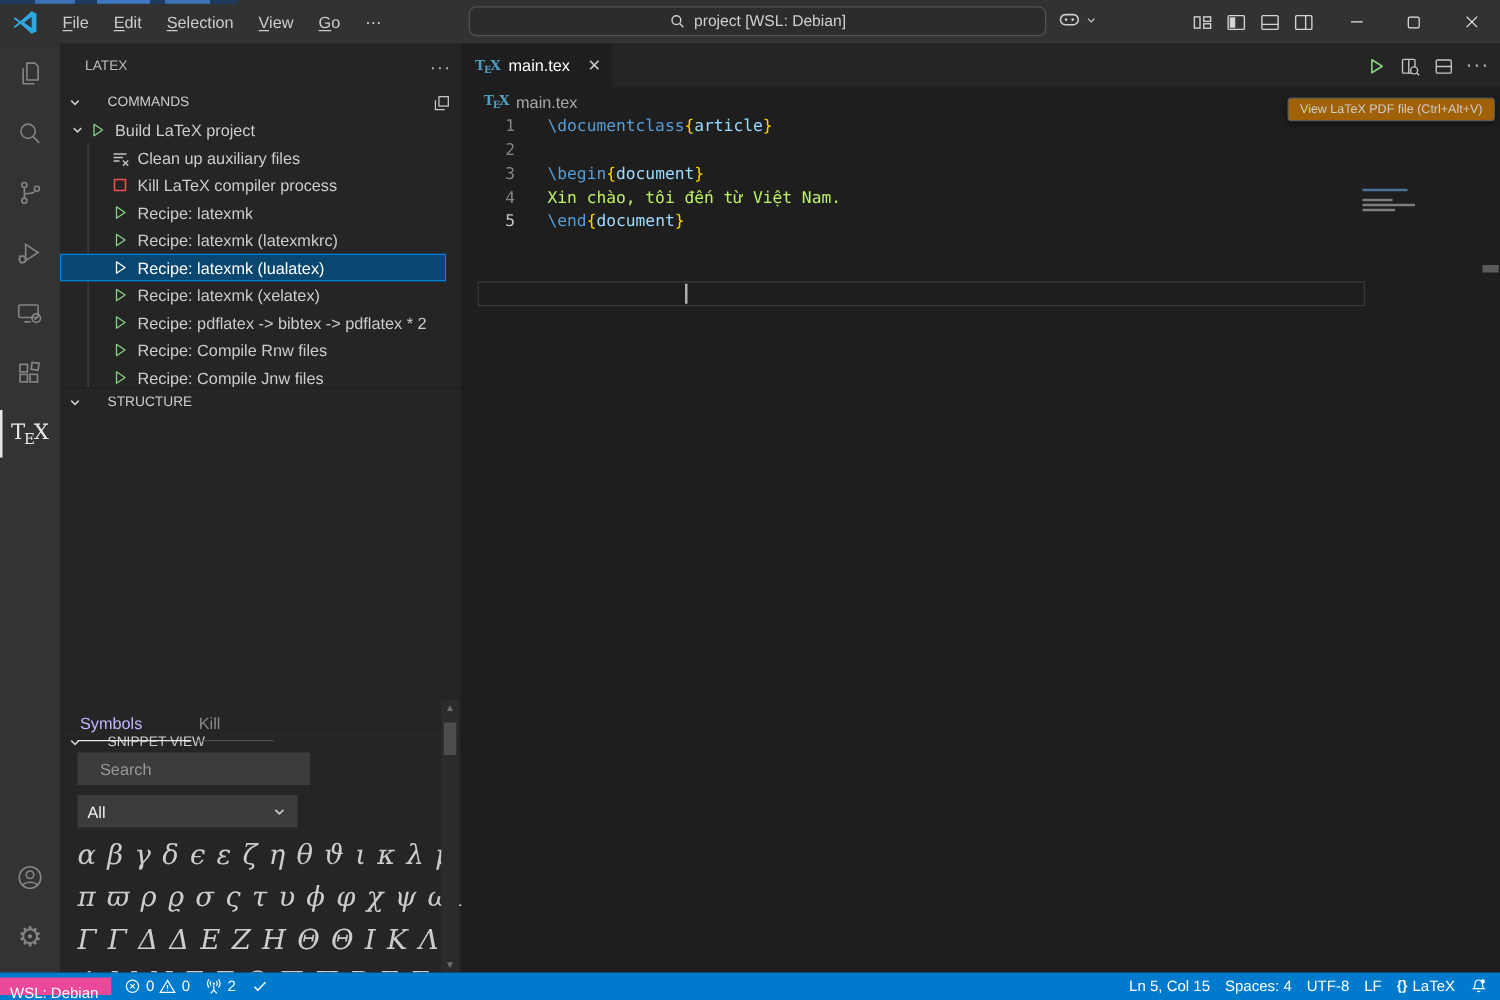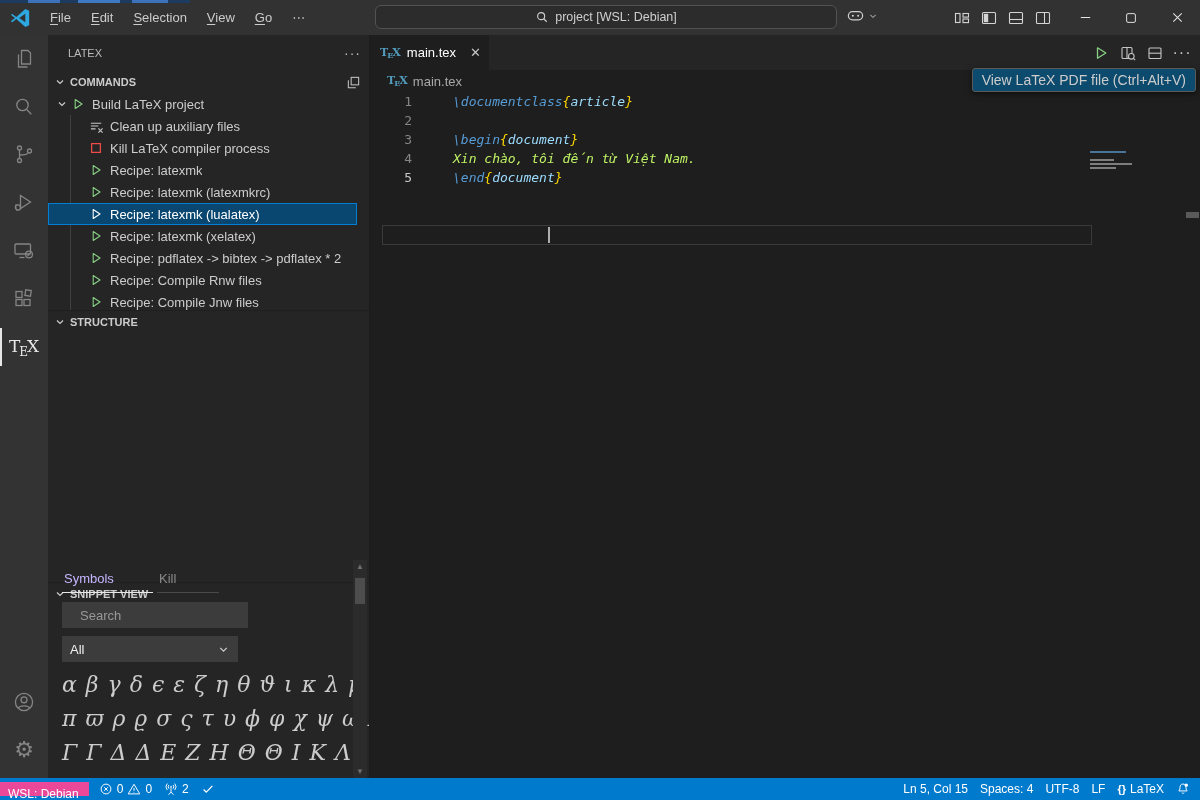--- a/index.html
+++ b/index.html
@@ -43,22 +43,22 @@
   .tex-logo { font-family:"DejaVu Serif", serif; font-size:17px; letter-spacing:0; }
   .tex-logo sub { font-size:12px; vertical-align:-4px; margin:0 -1px; }
   .gear-glyph { font-size:22px; line-height:1; }
 
   
   .sidebar { width:322px; background:#252526; flex:none; position:relative; overflow:hidden;
              border-right:1px solid #1b1b1c; font-size:13px; }
   .sb-title { height:36px; display:flex; align-items:center; padding:0 8px 0 20px;
               font-size:11px; color:#bbbbbb; }
   .sb-title .grow { flex:1; }
-  .sect-header { height:22px; display:flex; align-items:center; gap:2px; padding:0 8px 0 4px;
-                 font-size:11px; font-weight:bold; color:#cccccc; border-top:1px solid #1f1f20; }
+  .sect-header { height:22px; display:flex; align-items:center; gap:18px; padding:0 8px 0 4px;
+                 font-size:11px; font-weight:normal; color:#cccccc; border-top:1px solid #1f1f20; }
   .sect-header svg.chev { width:16px; height:16px; flex:none; }
   .sect-header .grow { flex:1; }
   .commands-body { position:absolute; top:58px; left:0; right:12px; height:217px; overflow:hidden; }
   .indent-guide { position:absolute; left:22px; top:22px; bottom:-3px; width:1px; background:#404041; }
   .tree-row { height:22px; display:flex; align-items:center; color:#cccccc; position:relative; }
   .tree-row .chev { width:16px; height:16px; margin-left:6px; flex:none; }
   .tree-row .icon { width:16px; height:16px; margin-right:6px; flex:none; display:flex; align-items:center; justify-content:center; }
   .tree-row.child { padding-left:40px; }
   .tree-row.root  { padding-left:0; }
   .tree-row .lbl { white-space:nowrap; overflow:hidden; }
@@ -94,34 +94,34 @@
   .tab .tex-mini sub, .crumb .tex-mini sub { font-size:8px; vertical-align:-2px; margin:0 -1px; }
   .tab .close { margin-left:auto; color:#c5c5c5; font-size:13px; }
   .editor-actions { position:absolute; right:8px; top:0; height:35px; display:flex; align-items:center; gap:7px; color:#c5c5c5; }
   .editor-actions .ea { width:20px; height:20px; display:flex; align-items:center; justify-content:center; }
   .crumb { position:absolute; top:35px; left:0; right:0; height:22px; display:flex; align-items:center;
            gap:5px; padding-left:17px; font-size:13px; color:#a9a9a9; background:#1e1e1e; }
   .code-area { position:absolute; top:57px; left:0; right:0; bottom:0; font-family:"DejaVu Sans Mono", monospace;
                font-size:13px; }
   .code-line { height:19px; line-height:19px; display:flex; white-space:pre; }
   .code-line .ln { width:42px; text-align:right; color:#858585; flex:none; }
-  .code-line .code { margin-left:41px;font-style:italic; }
+  .code-line .code { margin-left:26px; }
   .code-line.current .ln { color:#c6c6c6; }
   .tok-kw { color:#569cd6; } .tok-br { color:#ffd700; } .tok-arg { color:#9cdcfe; } .tok-plain { color:#bef264; }
   .current-line-box { position:absolute; left:12px; top:133px; width:710px; height:20px;
                       border:1px solid #3a3a3d; pointer-events:none; }
   .cursor-caret { position:absolute; left:178px; top:135px; width:1.5px; height:16px; background:#aeafad; }
   .minimap { position:absolute; right:60px; top:59px; width:50px; }
   .minimap .mbar { height:2px; margin-bottom:2px; background:#7e7e7e; }
   .minimap .m1 { width:36px; background:#49749a; }
   .minimap .mgap { height:2px; margin-bottom:2px; }
   .minimap .m3 { width:24px; } .minimap .m4 { width:42px; } .minimap .m5 { width:26px; }
   .overview-mark { position:absolute; right:1px; top:120px; width:13px; height:6px; background:#5a5a5a; }
-  .tooltip { position:absolute; right:4px; top:33px; background:#0c4a6e; border:1px solid #5a5a5a;
-             border-radius:3px; padding:3px 9px; font-size:14px; color:#cccccc; white-space:nowrap;
+  .tooltip { position:absolute; right:4px; top:43px; background:#a16207; border:1px solid #5a5a5a;
+             border-radius:3px; padding:3px 9px; font-size:10px; color:#cccccc; white-space:nowrap;
              box-shadow:0 2px 6px rgba(0,0,0,.5); z-index:10; }
 
   
   .statusbar { position:absolute; left:0; right:0; bottom:0; height:22px; background:#007acc;
                color:#ffffff; font-size:12px; display:flex; align-items:center; }
   .sb-remote { background:#ec4899; height:14px; display:flex; align-items:center; gap:5px; padding:0 10px 0 8px;flex-direction:column; }
   .sb-item { display:flex; align-items:center; gap:4px; padding:0 6px; height:22px; }
   .sb-left { display:flex; align-items:center; margin-left:4px; }
   .sb-right { margin-left:auto; display:flex; align-items:center; margin-right:4px; }
   .sb-item svg { width:14px; height:14px; }

